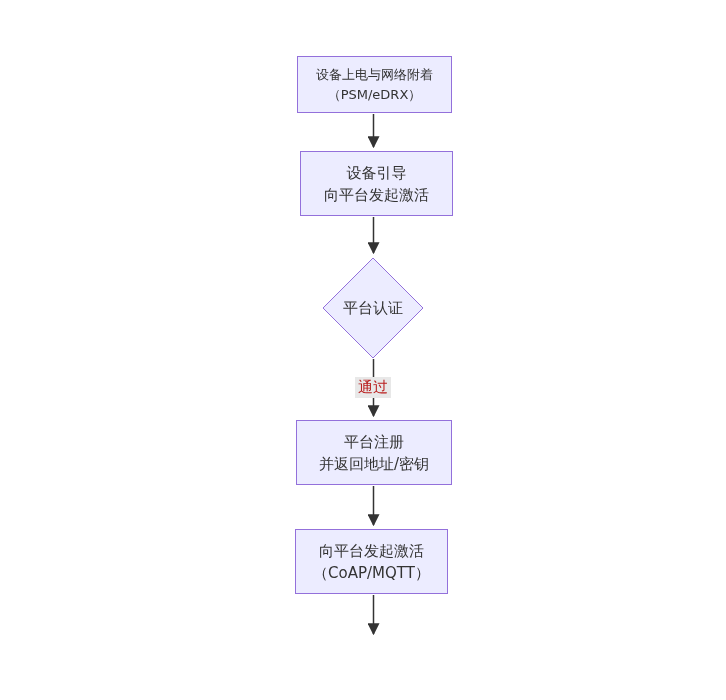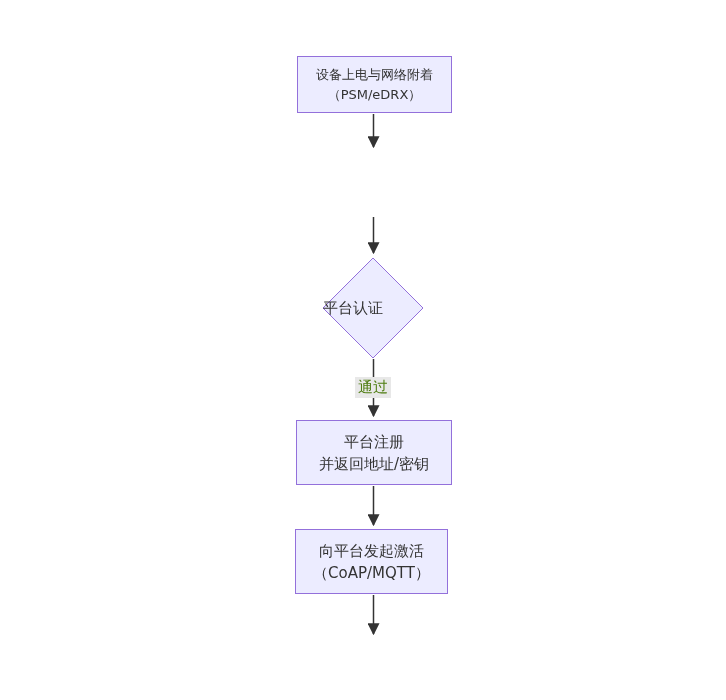--- a/index.html
+++ b/index.html
@@ -39,26 +39,27 @@
     box-sizing: border-box;
   }
   .node.small-text {
     font-size: 13px;
     line-height: 20px;
   }
   .diamond-label {
     position: absolute;
     color: #333333;
     font-size: 15px;
+    text-align: center;
     white-space: nowrap;
   }
   .edge-label {
     position: absolute;
     background: #e8e8e8;
-    color: #4d7c0f;
+    color: #b91c1c;
     font-size: 15px;
     line-height: 19px;
     padding: 1px 3px;
     white-space: nowrap;
   }
 </style>
 </head>
 <body>
 
 <div class="canvas">
@@ -75,20 +76,22 @@
     <line x1="373.5" y1="78" x2="373.5" y2="111" stroke="#333333" stroke-width="1.5" marker-end="url(#arrowhead)"></line>
     <line x1="373.5" y1="181" x2="373.5" y2="217" stroke="#333333" stroke-width="1.5" marker-end="url(#arrowhead)"></line>
     <line x1="373.5" y1="323" x2="373.5" y2="380" stroke="#333333" stroke-width="1.5" marker-end="url(#arrowhead)"></line>
     <line x1="373.5" y1="450" x2="373.5" y2="489" stroke="#333333" stroke-width="1.5" marker-end="url(#arrowhead)"></line>
     <line x1="373.5" y1="559" x2="373.5" y2="598" stroke="#333333" stroke-width="1.5" marker-end="url(#arrowhead)"></line>
   </svg>
 
   <div class="node small-text" style="left:297px; top:20px; width:155px; height:57px;">设备上电与网络附着
 （PSM/eDRX）</div>
 
+  <div class="node" style="left:300px; top:115px; width:153px; height:65px;">设备引导
+向平台发起激活</div>
 
   <div class="diamond-label" style="left:323px; top:263px; width:100px;">平台认证</div>
 
   <div class="node" style="left:296px; top:384px; width:156px; height:65px;">平台注册
 并返回地址/密钥</div>
 
   <div class="node" style="left:295px; top:493px; width:153px; height:65px;">向平台发起激活
 （CoAP/MQTT）</div>
 
 

